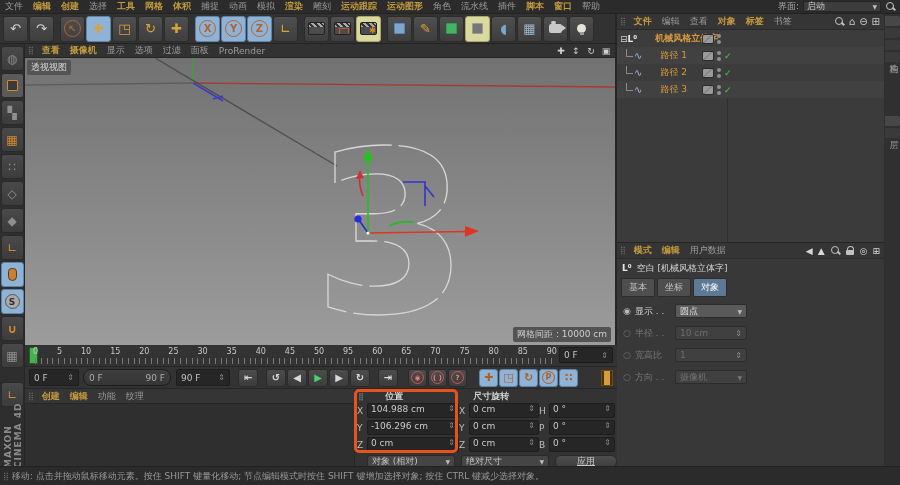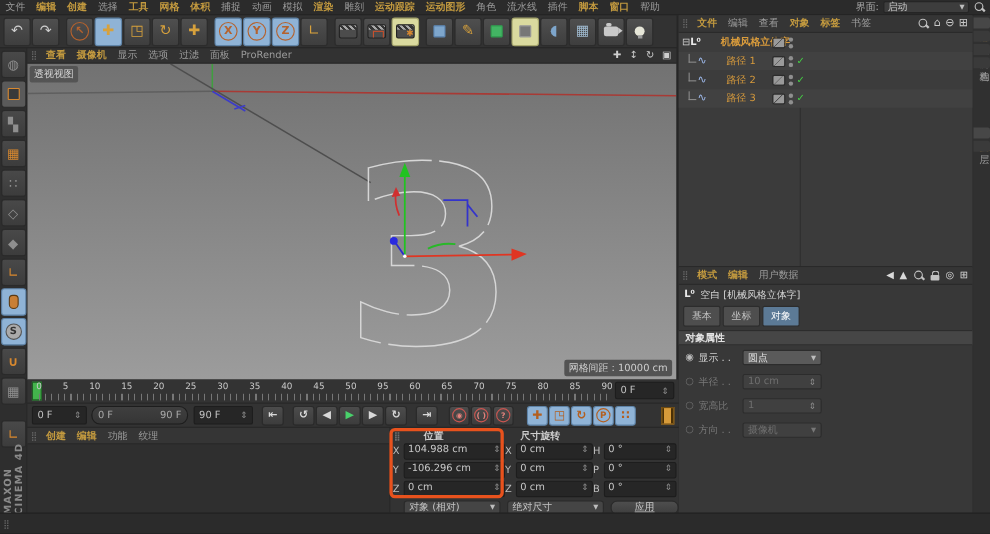--- a/index.html
+++ b/index.html
@@ -457,21 +457,20 @@
     </div>
     <div class="attr-title">
       <span class="nullic">L⁰</span>
       <span>空白 [机械风格立体字]</span>
     </div>
     <div class="attr-tabs">
       <span class="atab">基本</span>
       <span class="atab">坐标</span>
       <span class="atab active">对象</span>
     </div>
-    <div class="asec">对象属性</div>
     <div class="arow">
       <span class="keyc">◉</span>
       <span class="albl">显示 . .</span>
       <span class="actl drop">
         <span>圆点</span>
         <i class="dd">▼</i>
       </span>
     </div>
     <div class="arow">
       <span class="keyc dim">○</span>
@@ -701,15 +700,16 @@
           <i class="dd">▼</i>
         </span>
       <span class="co-apply">应用</span>
     </div>
   </div>
 
   <div class="annotation"></div>
 
   <div class="statusbar">
     <span class="handle">⣿</span>
+    <span>移动: 点击并拖动鼠标移动元素。按住 SHIFT 键量化移动; 节点编辑模式时按住 SHIFT 键增加选择对象; 按住 CTRL 键减少选择对象。</span>
   </div>
 
 </div>
 
 </body></html>

